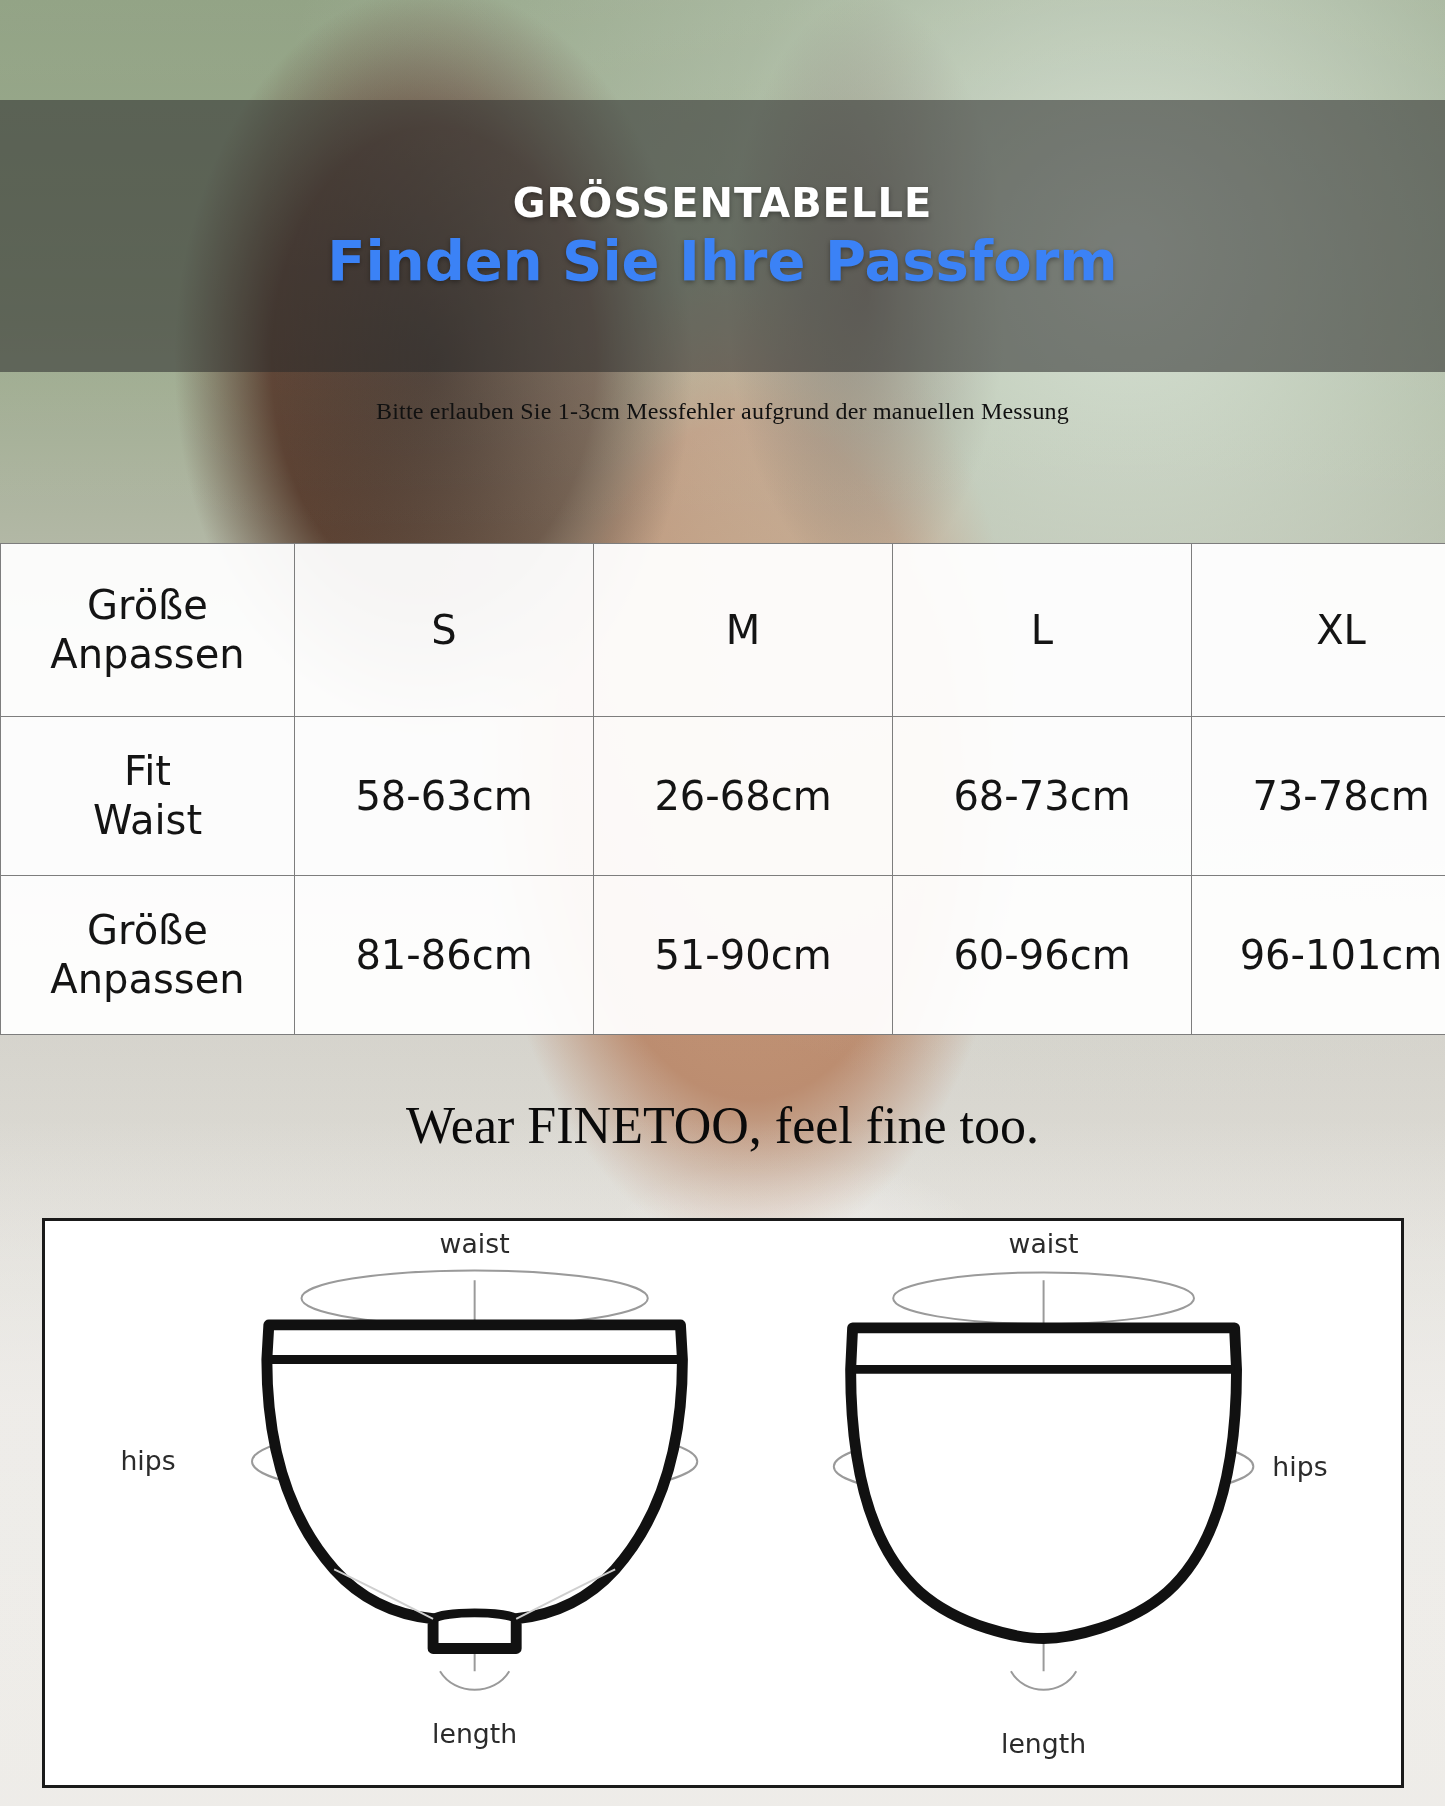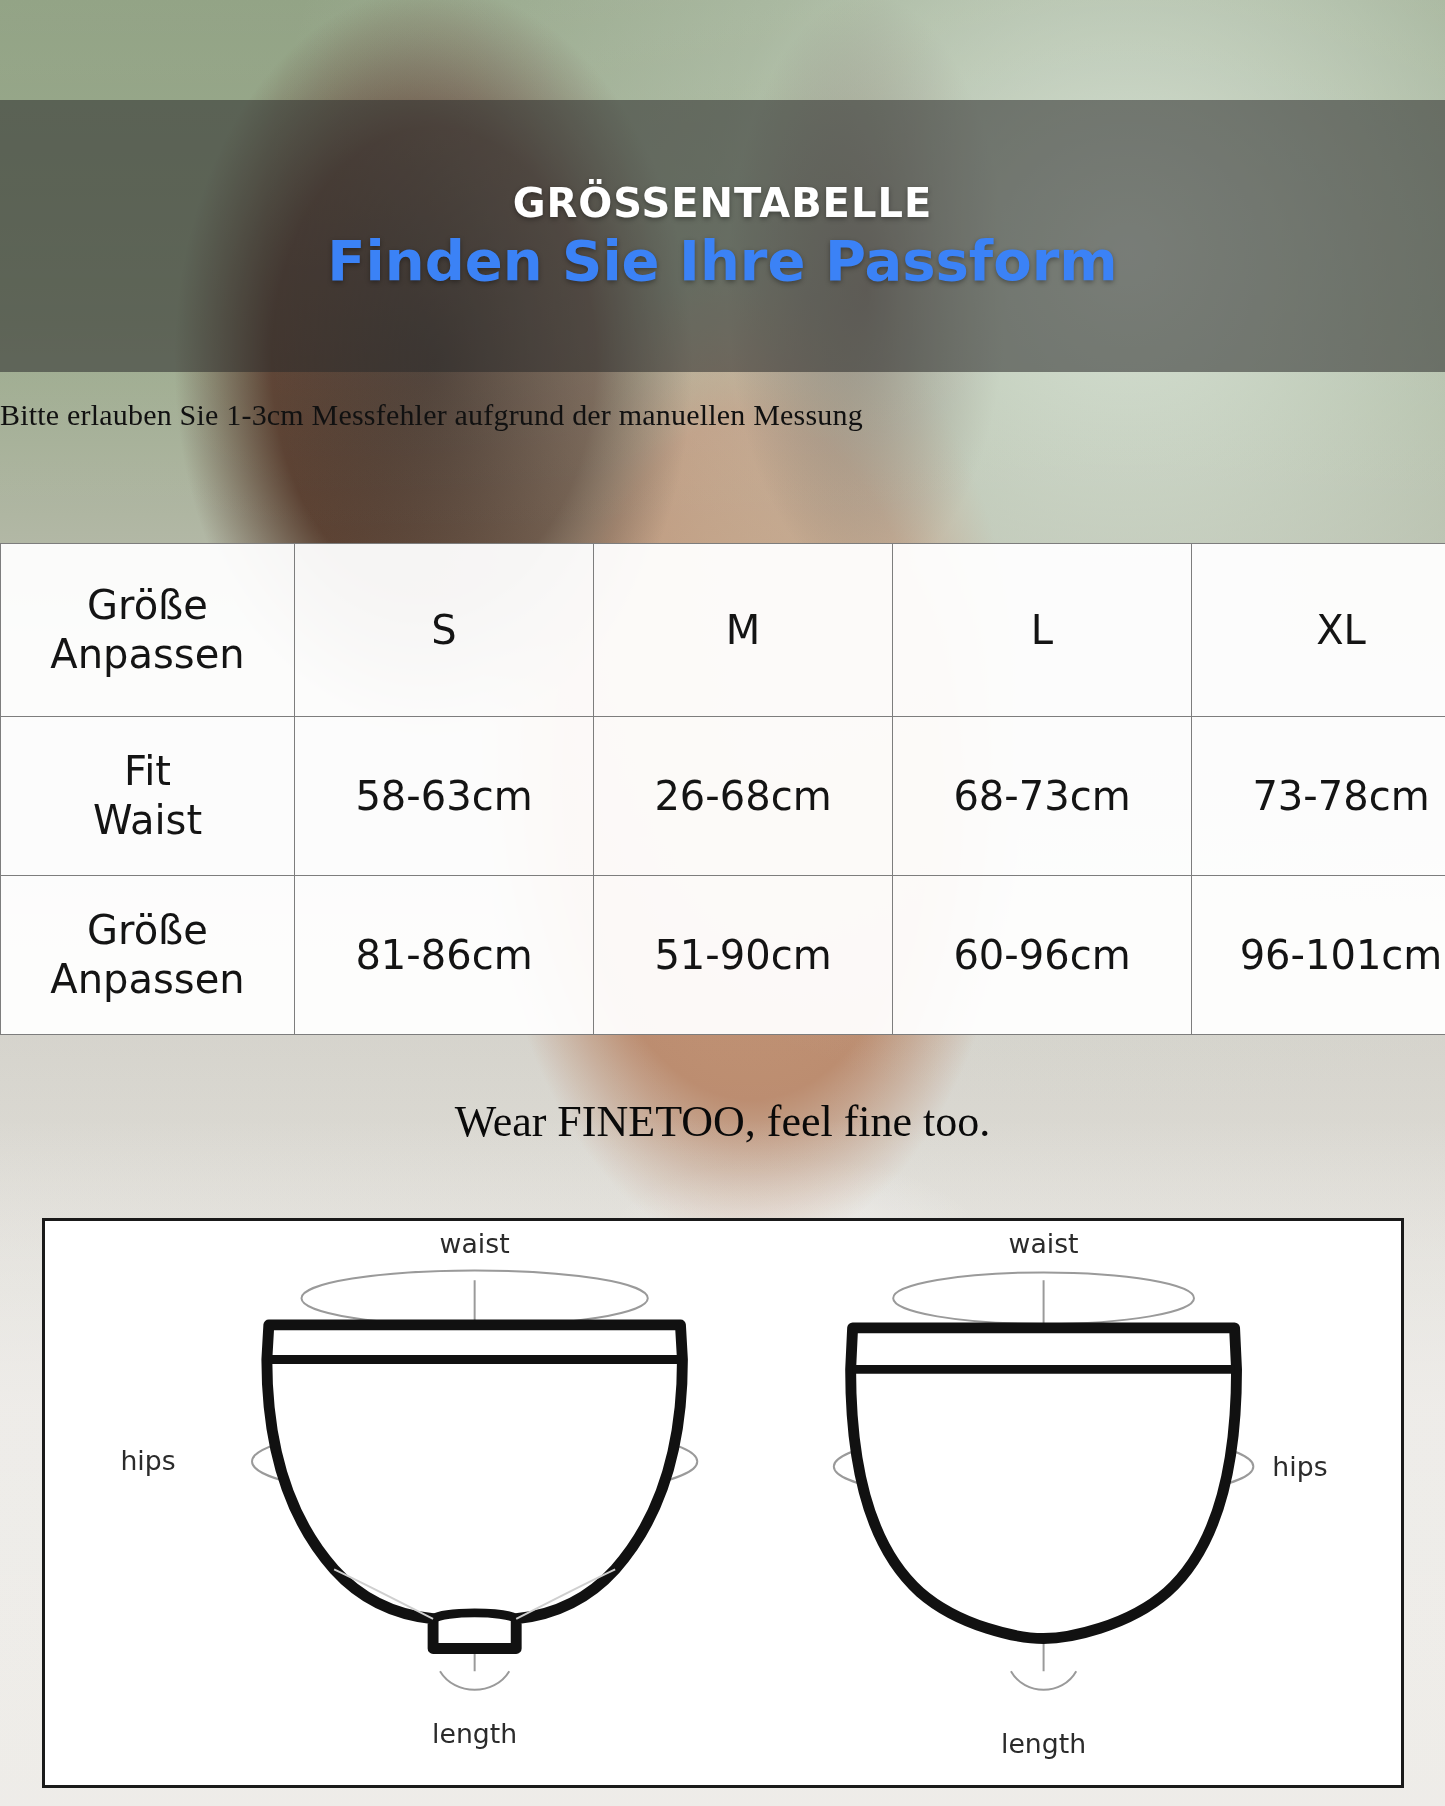--- a/index.html
+++ b/index.html
@@ -76,22 +76,23 @@
     margin: 0;
     text-shadow: 0 2px 5px rgba(0,0,0,0.35);
   }
 
   
   .note-line {
     position: absolute;
     left: 0;
     top: 398px;
     width: 1445px;
+    text-align: center;
     font-family: "Liberation Serif", serif;
-    font-size: 30px;
+    font-size: 24px;
     color: #111111;
     letter-spacing: 0.2px;
   }
 
   
   .size-table {
     position: absolute;
     left: 0;
     top: 543px;
     width: 1445px;
@@ -119,21 +120,21 @@
   .col-val   { width: 290px; }
 
   
   .slogan {
     position: absolute;
     left: 0;
     top: 1096px;
     width: 1445px;
     text-align: center;
     font-family: "Liberation Serif", serif;
-    font-size: 44px;
+    font-size: 52px;
     color: #0a0a0a;
   }
 
   
   .diagram-panel {
     position: absolute;
     left: 42px;
     top: 1218px;
     width: 1362px;
     height: 570px;

